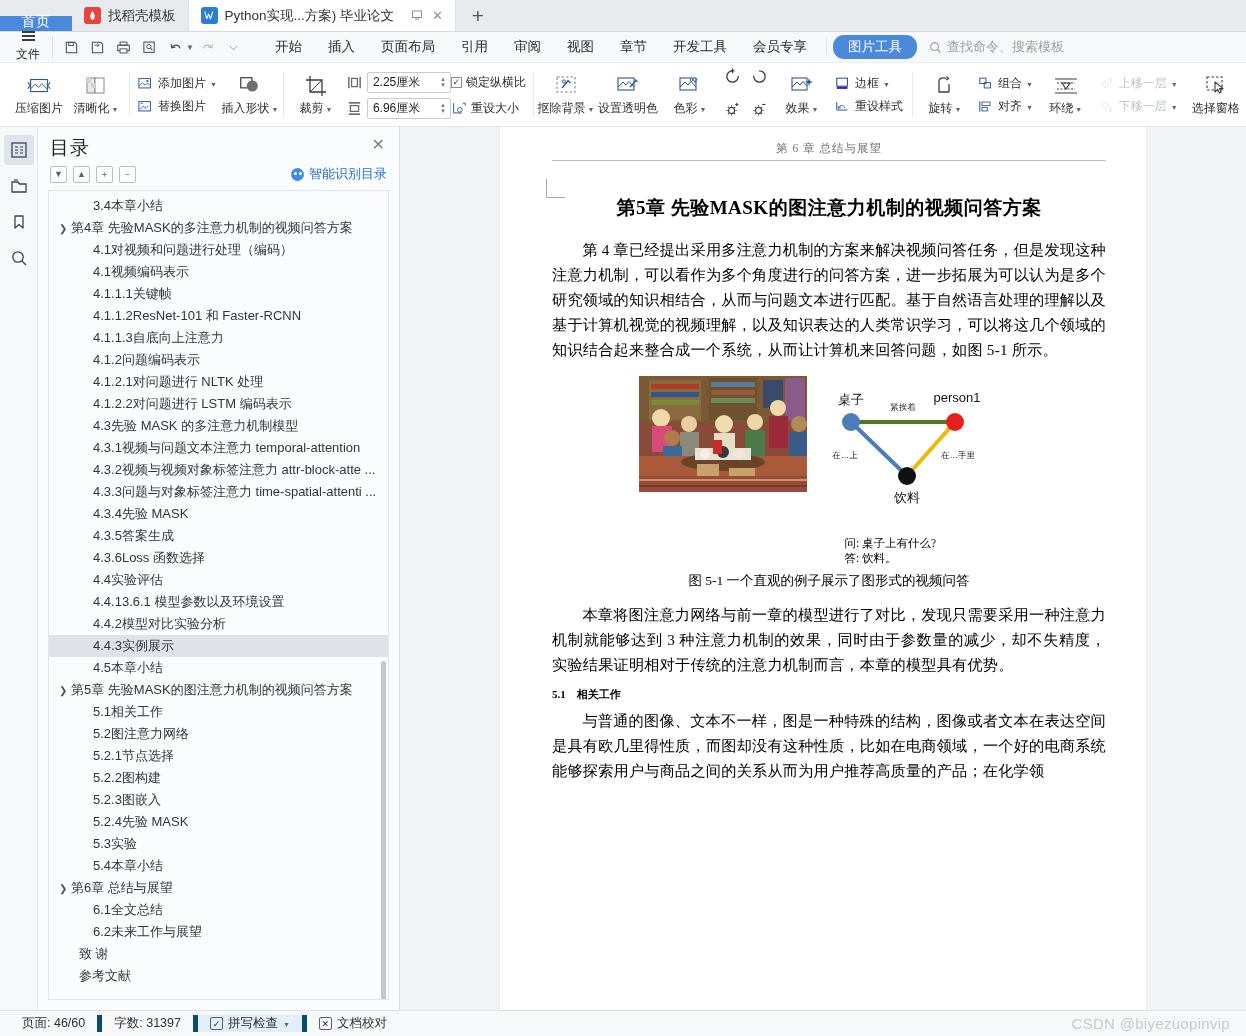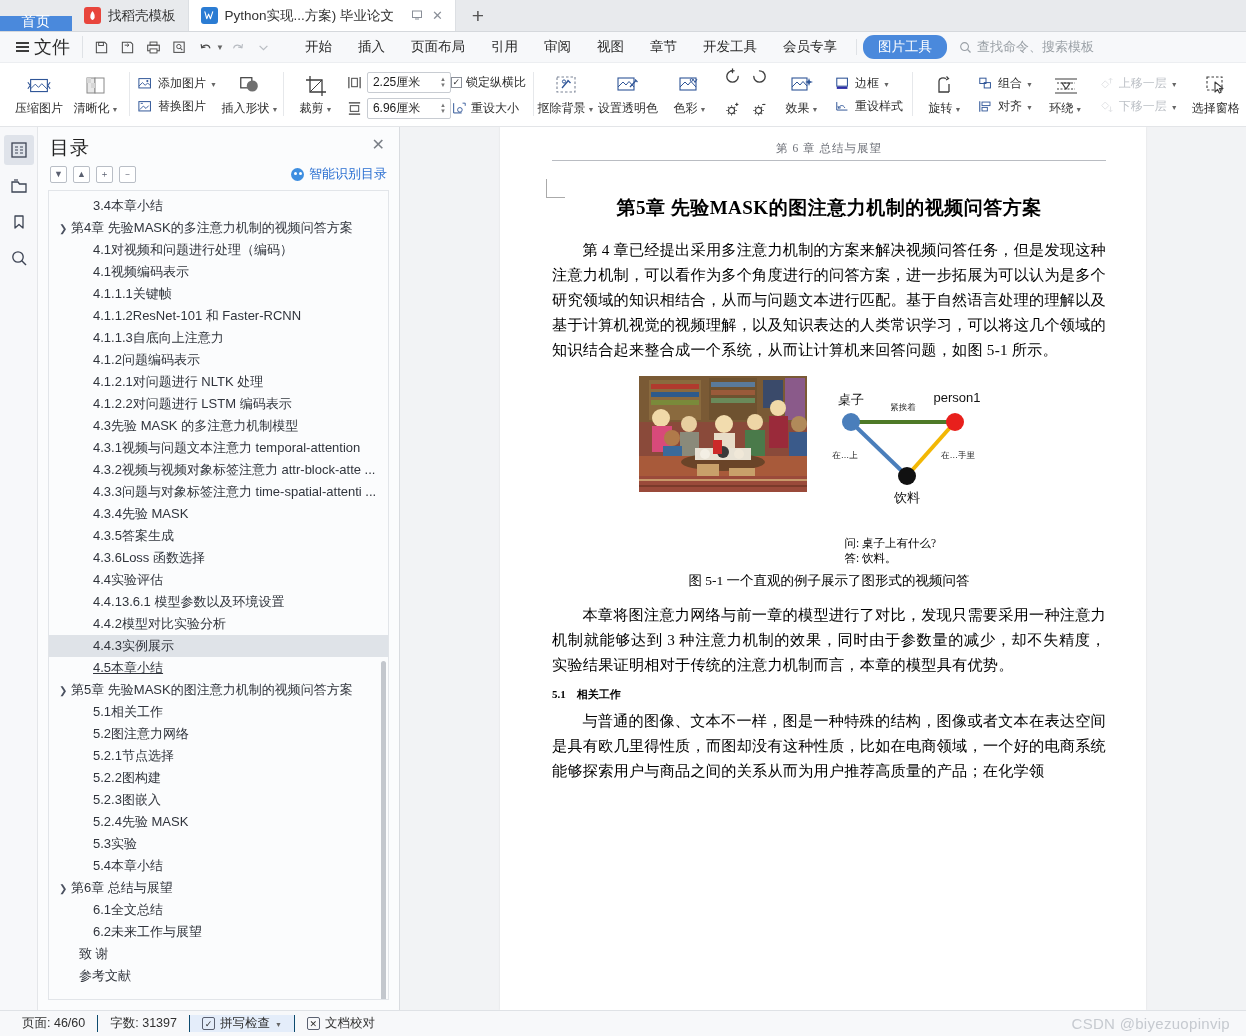--- a/index.html
+++ b/index.html
@@ -33,21 +33,21 @@
   .tab-actions { display: flex; align-items: center; gap: 9px; margin-left: 10px; }
   .tab-actions span { color: #8a8f98; font-size: 13px; line-height: 1; cursor: pointer; }
   .newtab { width: 44px; display: flex; align-items: center; justify-content: center;
     font-size: 21px; color: #555; background: #e8eaed; }
 
   
   .menubar {
     height: 31px; background: #f7f8fa; display: flex; align-items: center;
     padding: 0 8px; gap: 0px; flex: 0 0 31px; border-bottom: 1px solid #eceef1;
   }
-  .mb-file { display:flex; align-items:center; gap:5px; font-size:18px; color:#2b2b2b; padding: 0 8px;}
+  .mb-file { display:flex; align-items:center; gap:5px; font-size:12px; color:#2b2b2b; padding: 0 8px; flex-direction: column;}
   .hamb { display:inline-flex; flex-direction:column; gap:2.5px; }
   .hamb i { display:block; width:13px; height:1.6px; background:#3c3c3c; }
   .qat { display: flex; align-items: center; gap: 2px; padding: 0 6px; border-left:1px solid #dfe2e6; margin-left:4px;}
   .qbtn { width: 24px; height: 22px; display:flex; align-items:center; justify-content:center; color:#4a4a4a; }
   .qbtn svg { display:block; }
   .qbtn.dim { color:#b8bcc2; }
   .tiny-car { font-size: 8px; color:#666; margin-left:-3px; }
   .menu-items { display: flex; align-items: center; gap: 0; margin-left: 10px; }
   .mitem { font-size: 13.5px; color: #2b2b2b; padding: 4px 13px; border-radius: 3px; white-space: nowrap;}
   .mitem.pill { background: #4a89dc; color: #fff; border-radius: 11px; padding: 3px 15px; }
@@ -157,21 +157,21 @@
 
   
   .docscroll { position:absolute; right:0; top:0; bottom:0; width:8px; background:transparent; }
 
   
   .status {
     height: 26px; background: #f7f8fa; border-top: 1px solid #dfe2e6; display:flex;
     align-items:center; padding: 0 10px; gap:0; flex: 0 0 26px; font-size: 12.5px; color:#2f2f2f;
   }
   .st { padding: 0 12px; display:flex; align-items:center; gap:5px; white-space:nowrap; }
-  .st + .st { border-left: 1px solid #0c4a6e; }
+  .st + .st { border-left: 5px solid #0c4a6e; }
   .st.hl { background:#e4edfa; }
   .sbox { width:13px; height:13px; border:1px solid #5a6070; border-radius:2px; display:flex; align-items:center; justify-content:center; font-size:9px;}
   .wmark { margin-left:auto; color:#c6cad0; font-size:15px; letter-spacing:.3px; padding-right:6px;}
 </style>
 </head>
 <body>
 
 <div class="app">
 
   <div class="titlebar">
@@ -717,21 +717,21 @@
           <div class="toc-item">
             <span class="chev"></span>
             <span style="padding-left: 22px;">4.4.2模型对比实验分析</span>
           </div>
           <div class="toc-item sel">
             <span class="chev"></span>
             <span style="padding-left: 22px;">4.4.3实例展示</span>
           </div>
           <div class="toc-item">
             <span class="chev"></span>
-            <span style="padding-left: 22px; text-decoration: underline;">4.5本章小结</span>
+            <span style="padding-left: 22px;">4.5本章小结</span>
           </div>
           <div class="toc-item">
             <span class="chev">❯</span>
             <span style="padding-left: 0px;">第5章  先验MASK的图注意力机制的视频问答方案</span>
           </div>
           <div class="toc-item">
             <span class="chev"></span>
             <span style="padding-left: 22px;">5.1相关工作</span>
           </div>
           <div class="toc-item">

